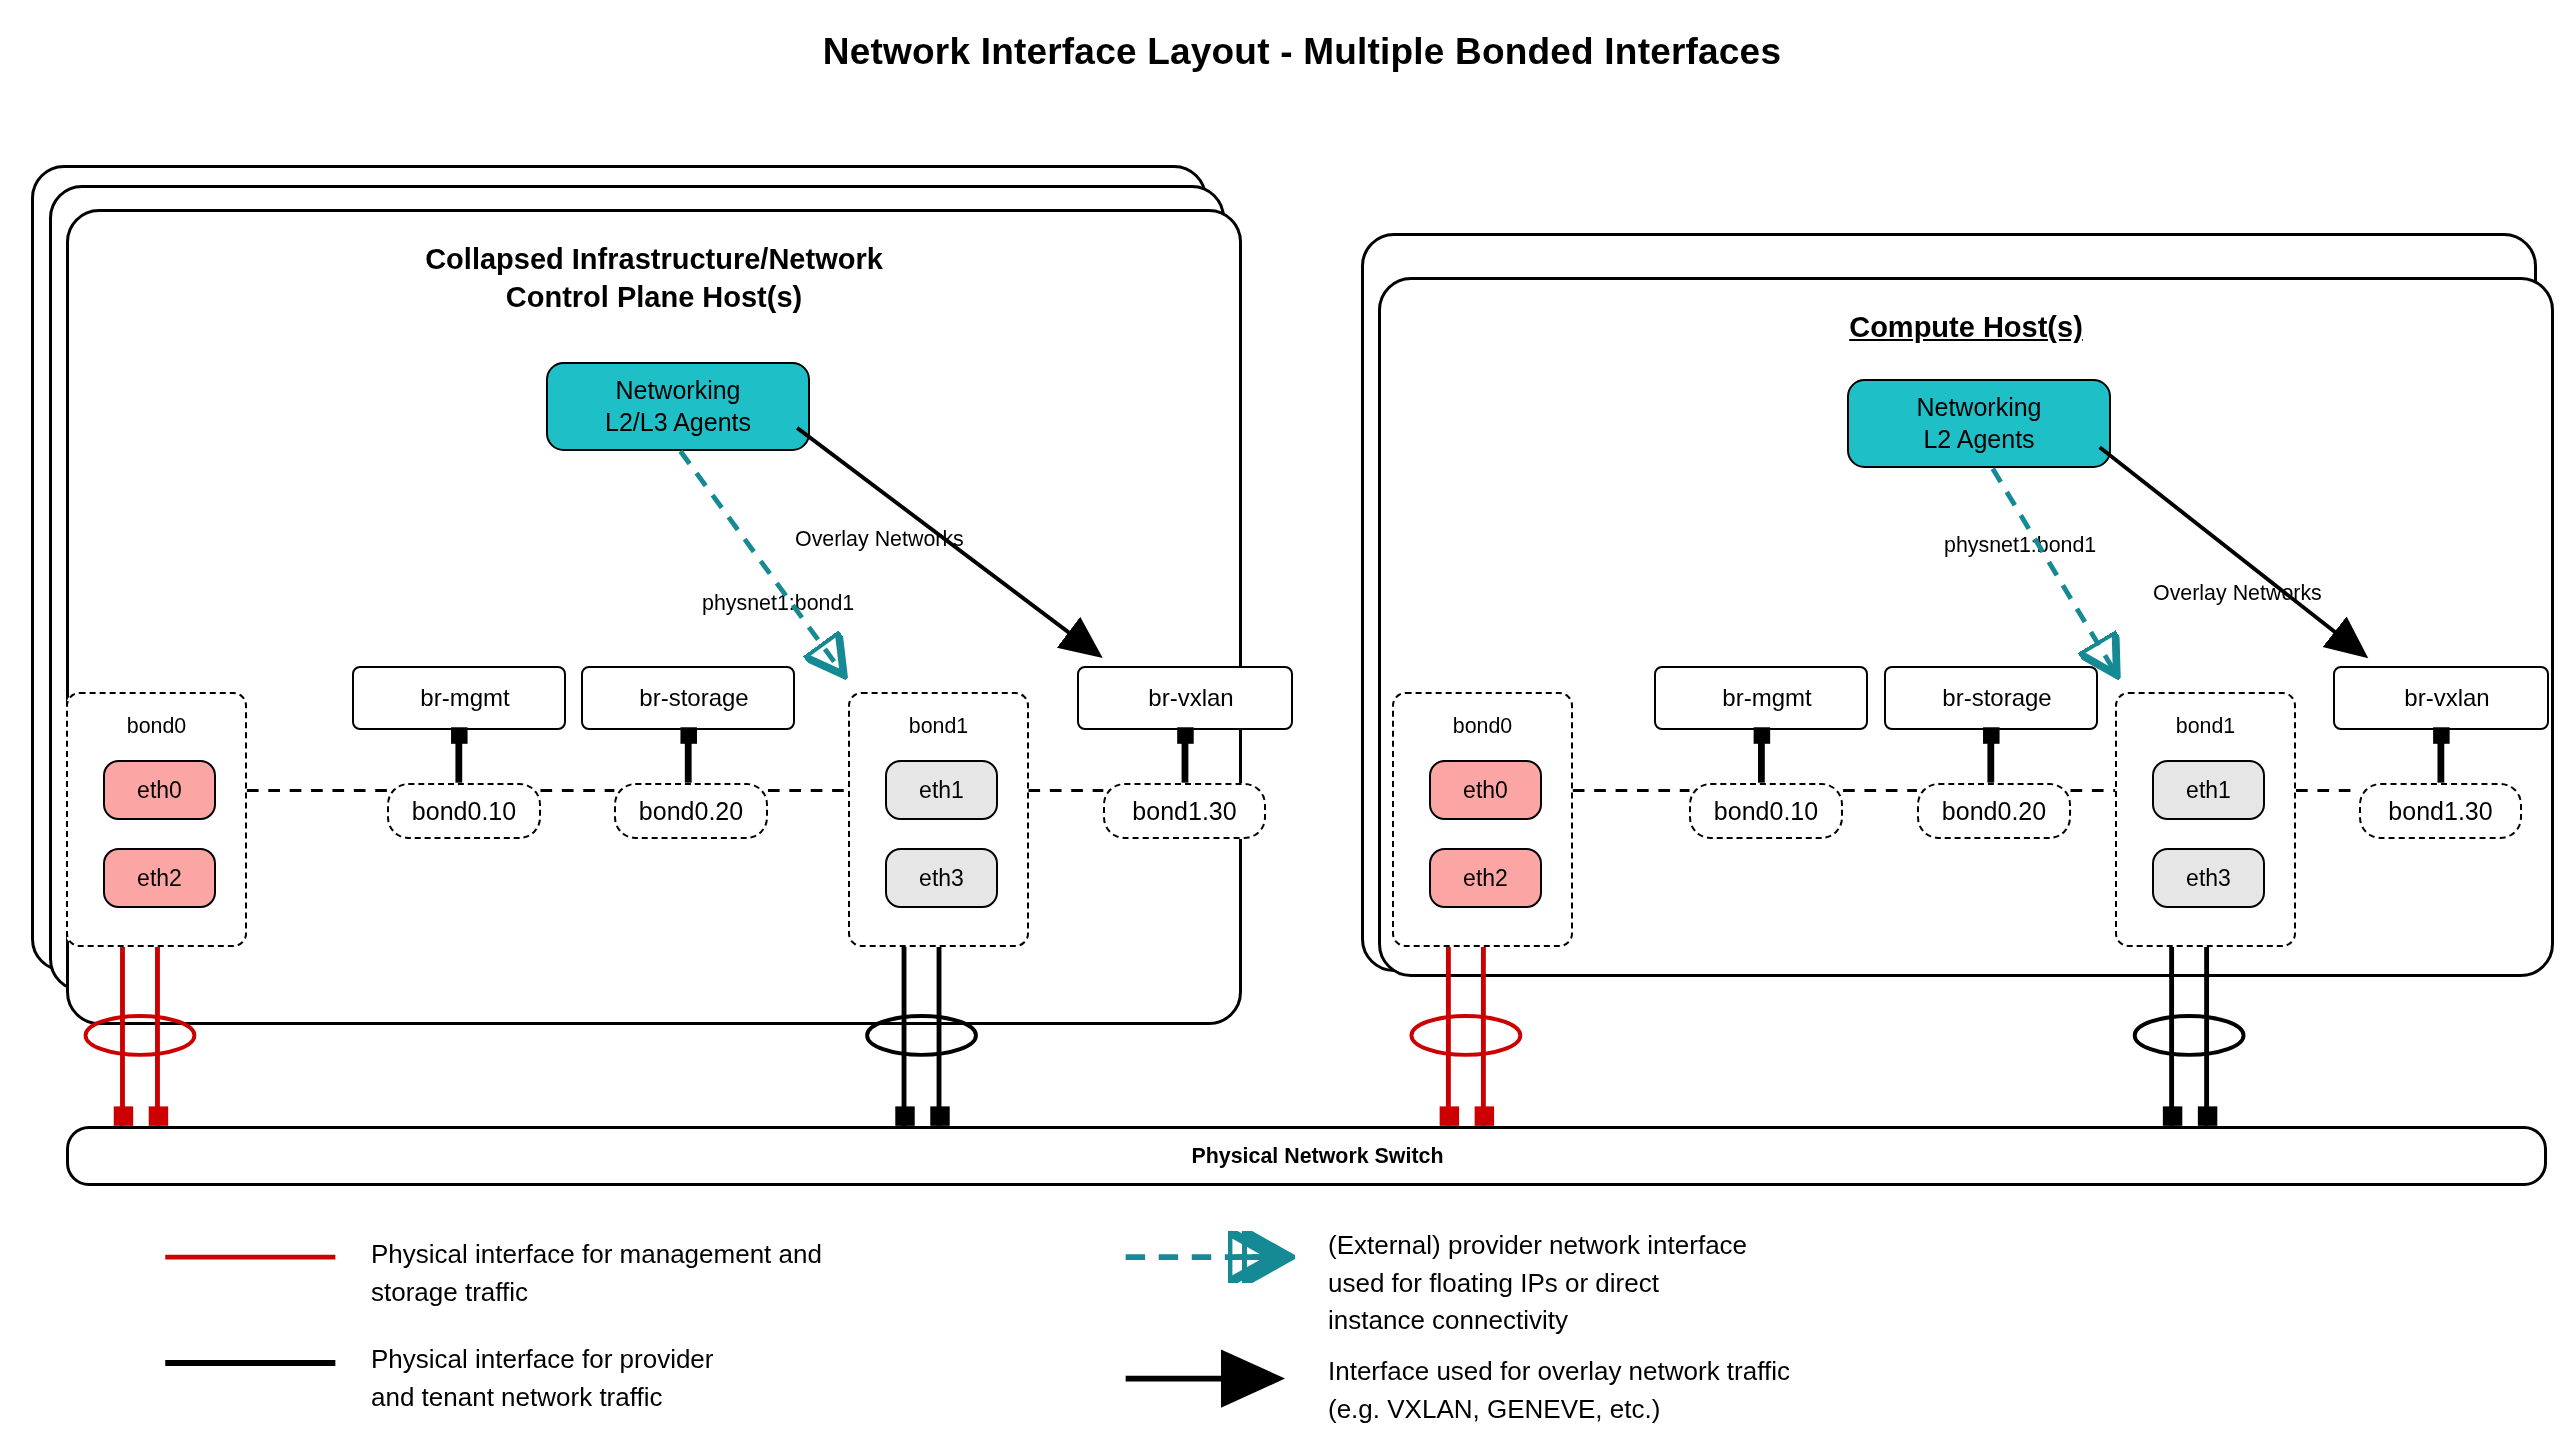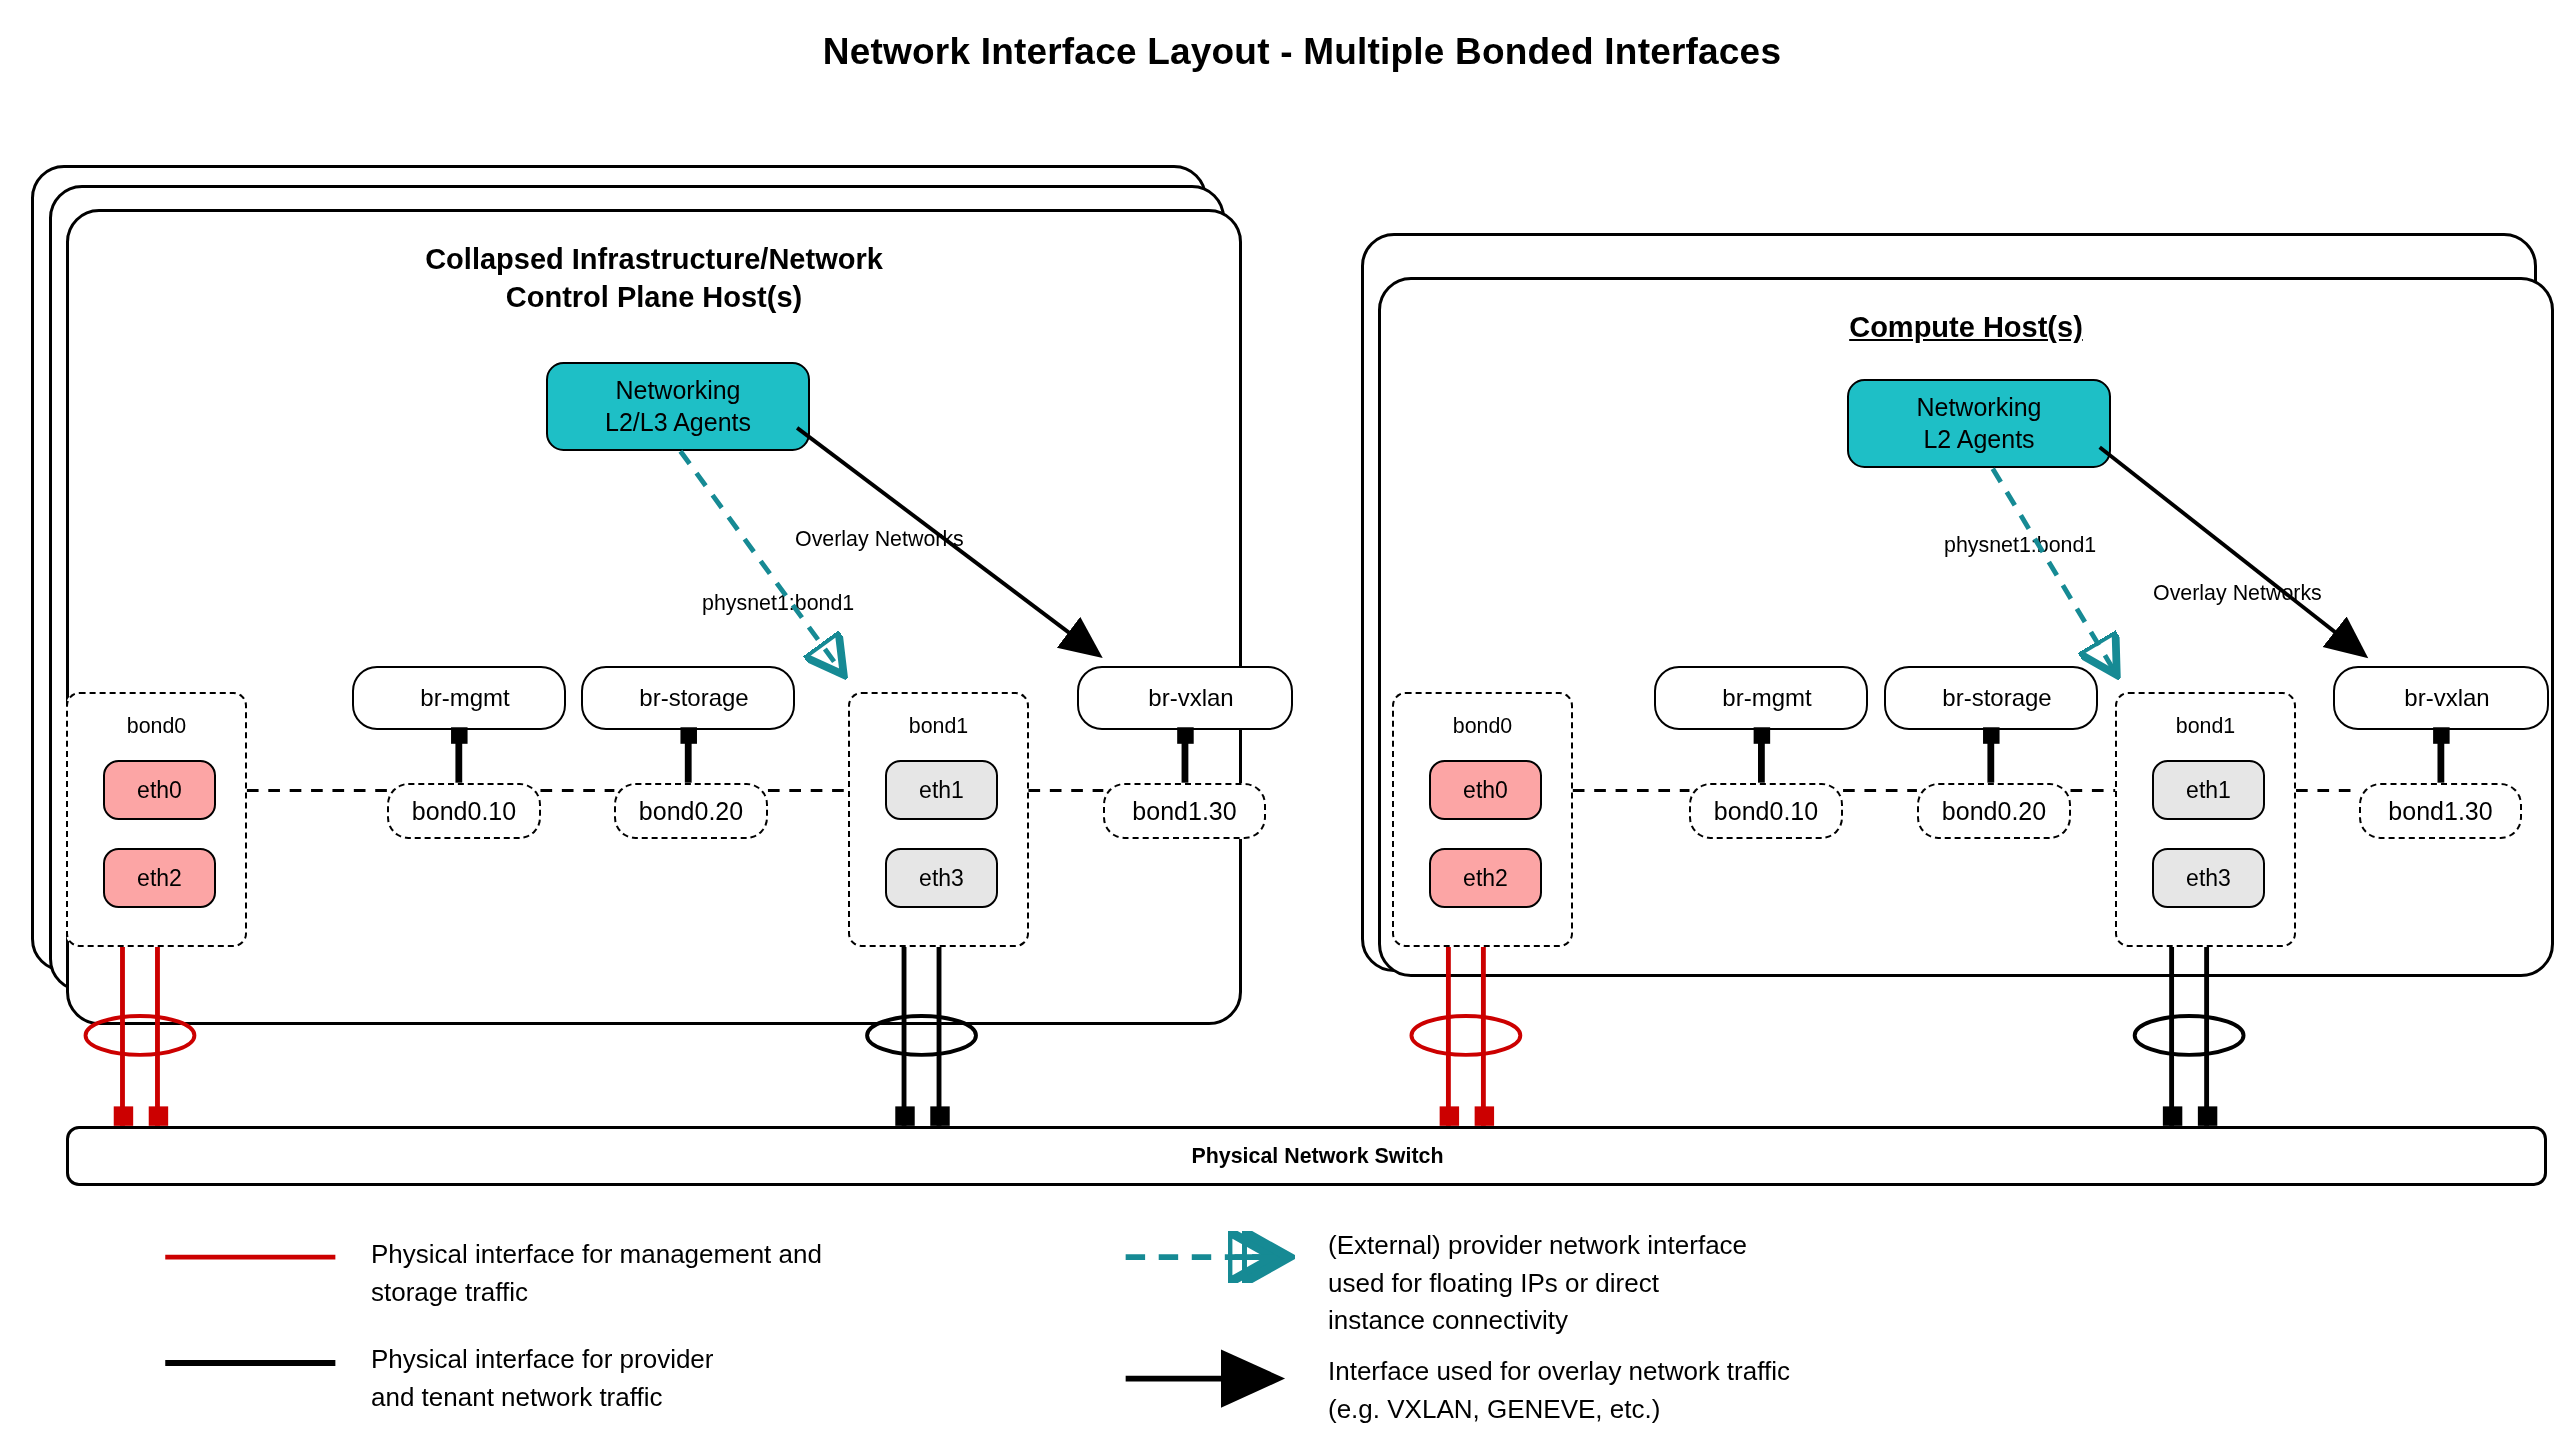--- a/index.html
+++ b/index.html
@@ -53,21 +53,21 @@
     font-size: 29px;
     font-weight: bold;
     line-height: 1.3;
     white-space: pre-line;
   }
 
   
   .bridge {
     position: absolute;
     border: 2.9px solid #000000;
-    border-radius: 25px;
+    border-radius: 8px;
     background: #ffffff;
     box-sizing: border-box;
     display: flex;
     align-items: center;
     justify-content: center;
     font-size: 24px;
     padding-left: 12px;
   }
   .vlan {
     position: absolute;
@@ -119,21 +119,21 @@
     justify-content: center;
     text-align: center;
     font-size: 25px;
     line-height: 1.25;
     white-space: pre-line;
   }
 
   .switch {
     position: absolute;
     border: 3.9px solid #000000;
-    border-radius: 13px;
+    border-radius: 23px;
     background: #ffffff;
     box-sizing: border-box;
     display: flex;
     align-items: center;
     justify-content: center;
     font-size: 21.4px;
     font-weight: bold;
     padding-left: 22px;
   }
 

